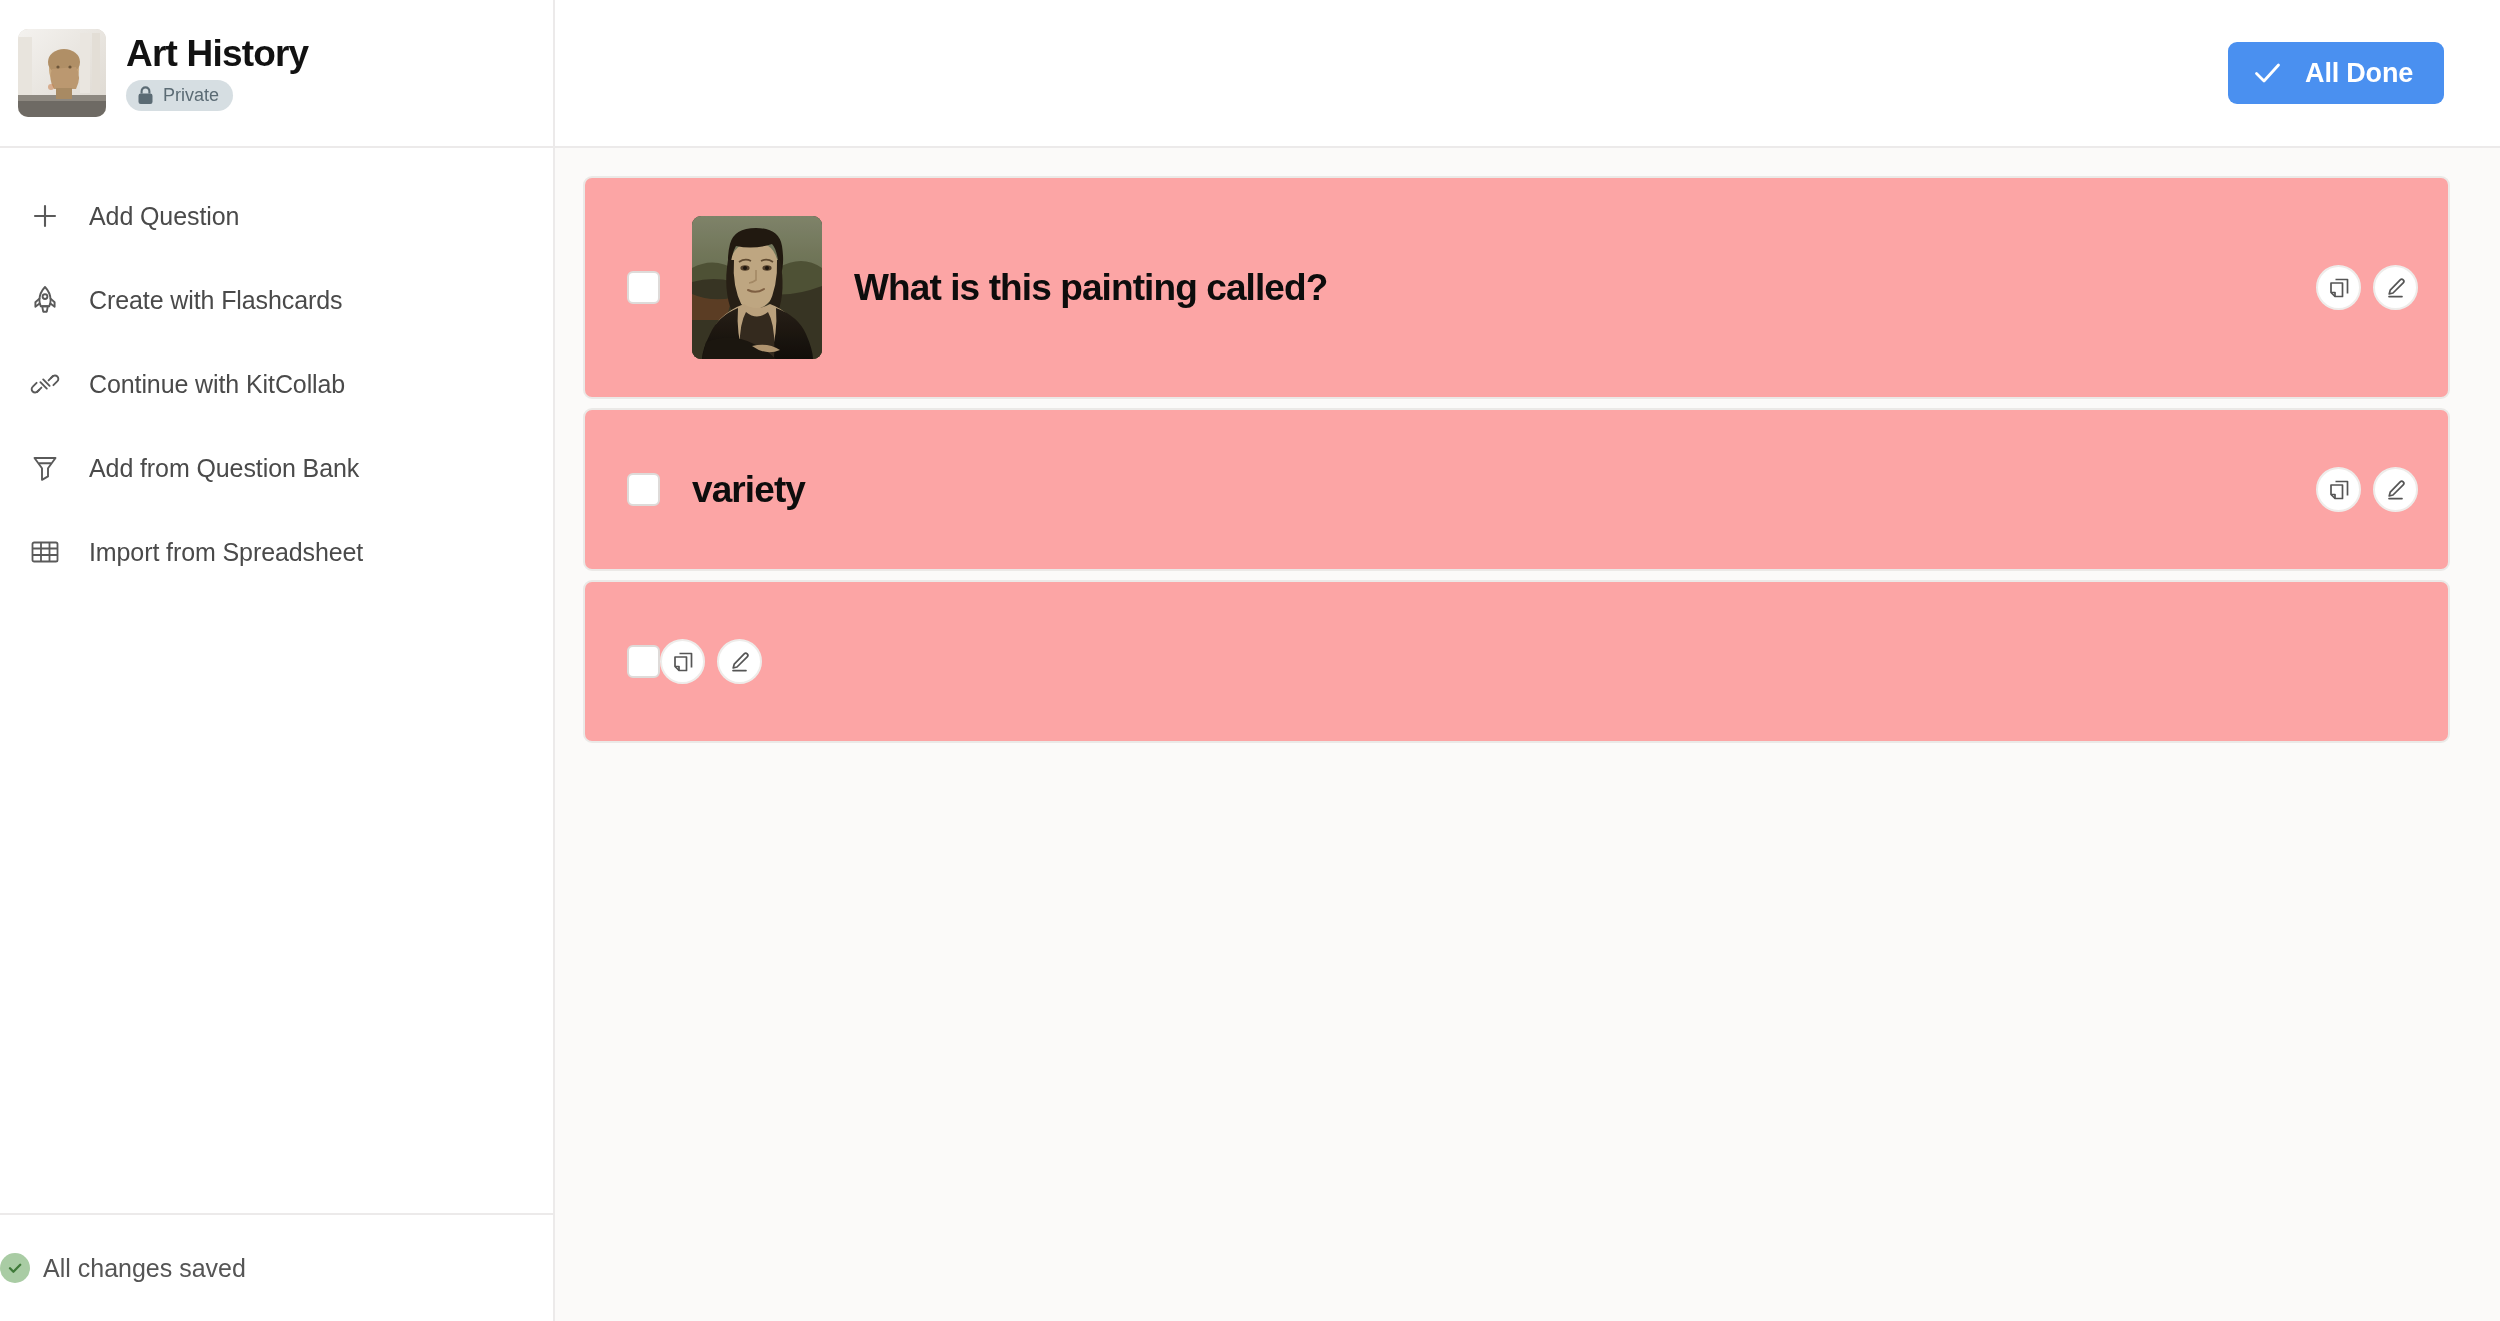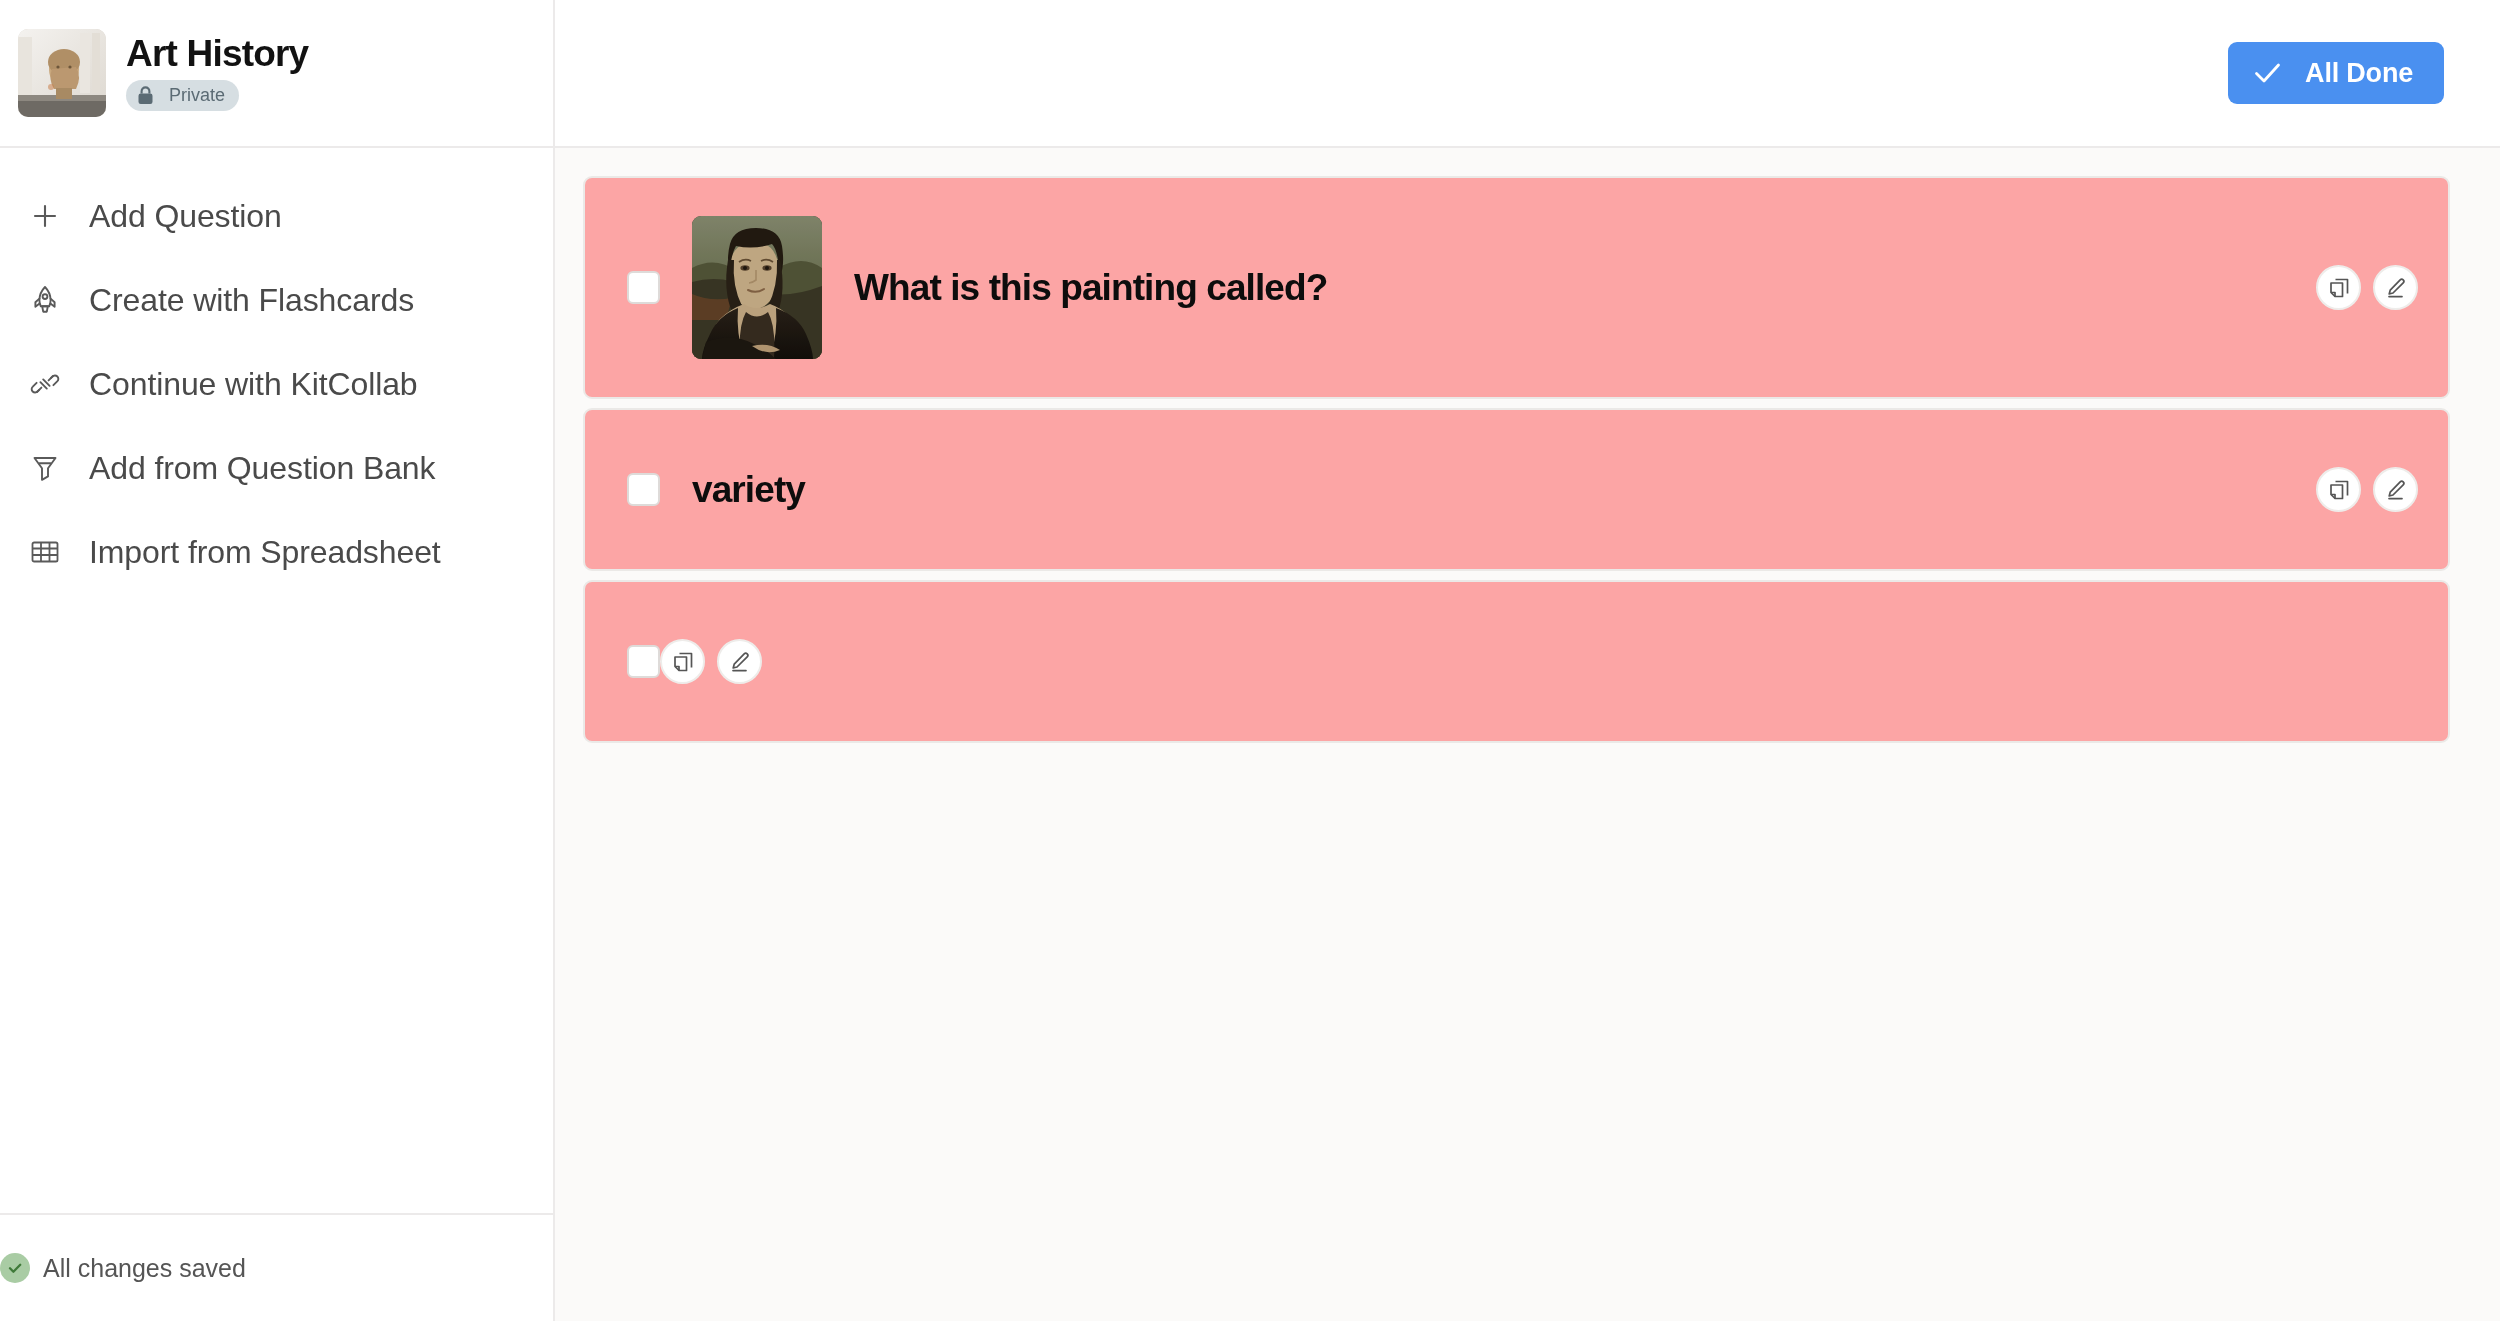--- a/index.html
+++ b/index.html
@@ -32,21 +32,21 @@
     flex: 0 0 auto;
     background: #d9d4cc;
   }
   .kit-thumb svg { display: block; width: 88px; height: 88px; }
   .kit-meta { margin-left: 20px; display: flex; flex-direction: column; gap: 7px; }
   .kit-title {
     font-size: 37px; font-weight: 700; color: #121212;
     letter-spacing: -0.8px; line-height: 1.05;
   }
   .badge {
-    display: inline-flex; align-items: center; gap: 15px;
+    display: inline-flex; align-items: center; gap: 9px;
     background: #d6dee2; color: #5b6b74;
     border-radius: 20px;
     padding: 5px 14px 5px 11px;
     font-size: 18px; font-weight: 500;
     align-self: flex-start;
   }
   .badge svg { display: block; }
 
   .nav { padding-top: 26px; flex: 1 1 auto; }
   .nav-item {
@@ -56,21 +56,21 @@
     cursor: pointer;
   }
   .nav-icon {
     width: 34px; height: 34px;
     display: flex; align-items: center; justify-content: center;
     flex: 0 0 auto; color: #5a5a5a;
   }
   .nav-icon svg { display: block; }
   .nav-label {
     margin-left: 27px;
-    font-size: 32px; color: #4a4a4a; font-weight: 400;
+    font-size: 25px; color: #4a4a4a; font-weight: 400;
     letter-spacing: -0.1px;
   }
 
   .saved-bar {
     height: 108px;
     border-top: 2px solid #eceaea;
     display: flex; align-items: center; justify-content: flex-start;
     gap: 13px;
   }
   .saved-check {

